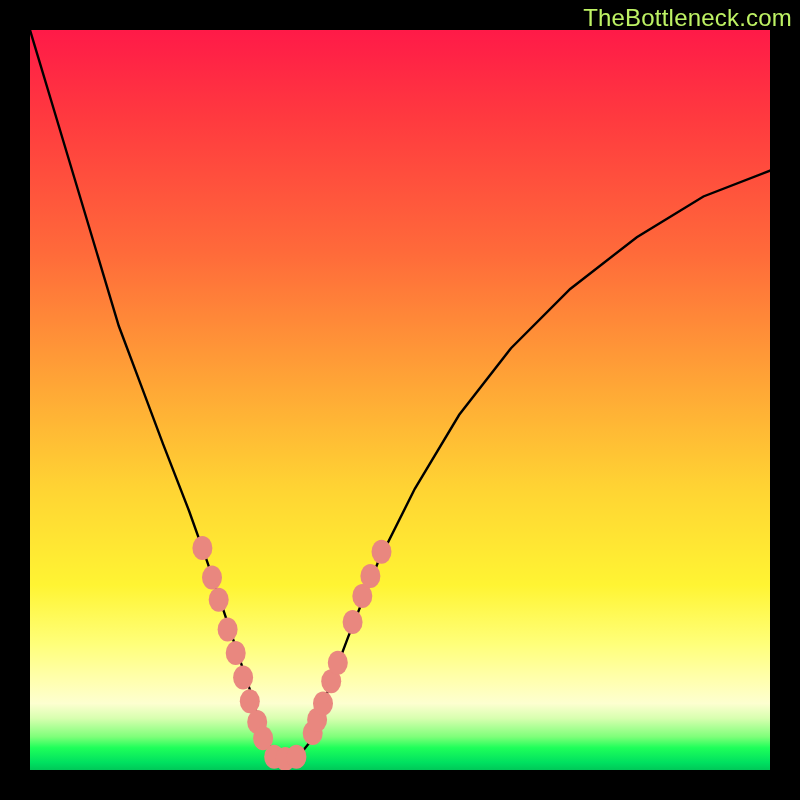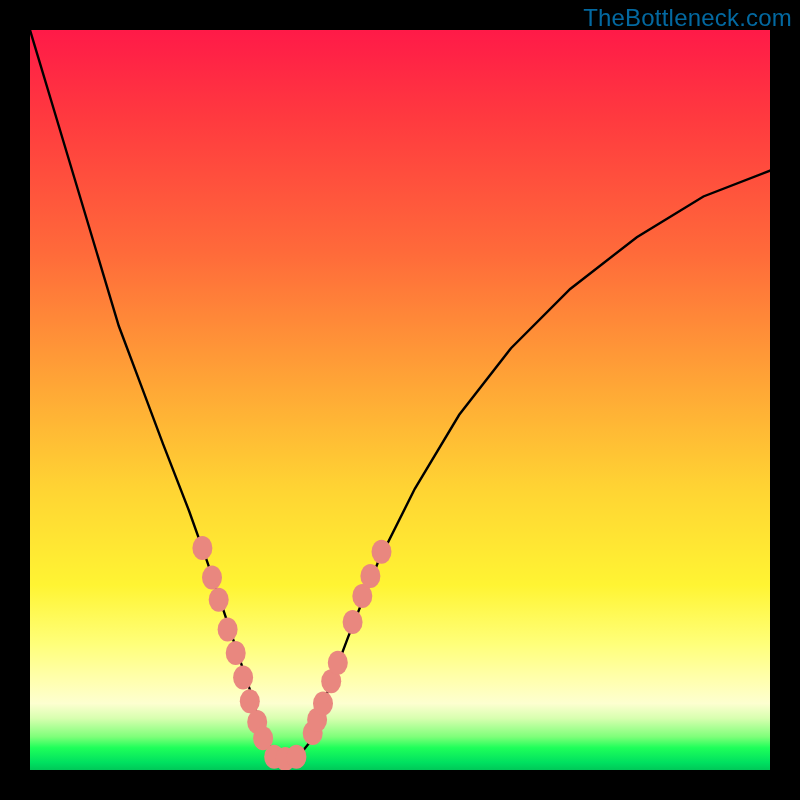--- a/index.html
+++ b/index.html
@@ -44,21 +44,21 @@
   svg.curve {
     position: absolute;
     left: 0; top: 0;
     width: 740px; height: 740px;
     pointer-events: none;
   }
   .watermark {
     position: absolute;
     top: 4px;
     right: 8px;
-    color: #0369a1;
+    color: #bef264;
     font-size: 24px;
     font-weight: 500;
     letter-spacing: 0.2px;
     z-index: 5;
   }
 </style>
 </head>
 <body>
 
 <div class="frame">

